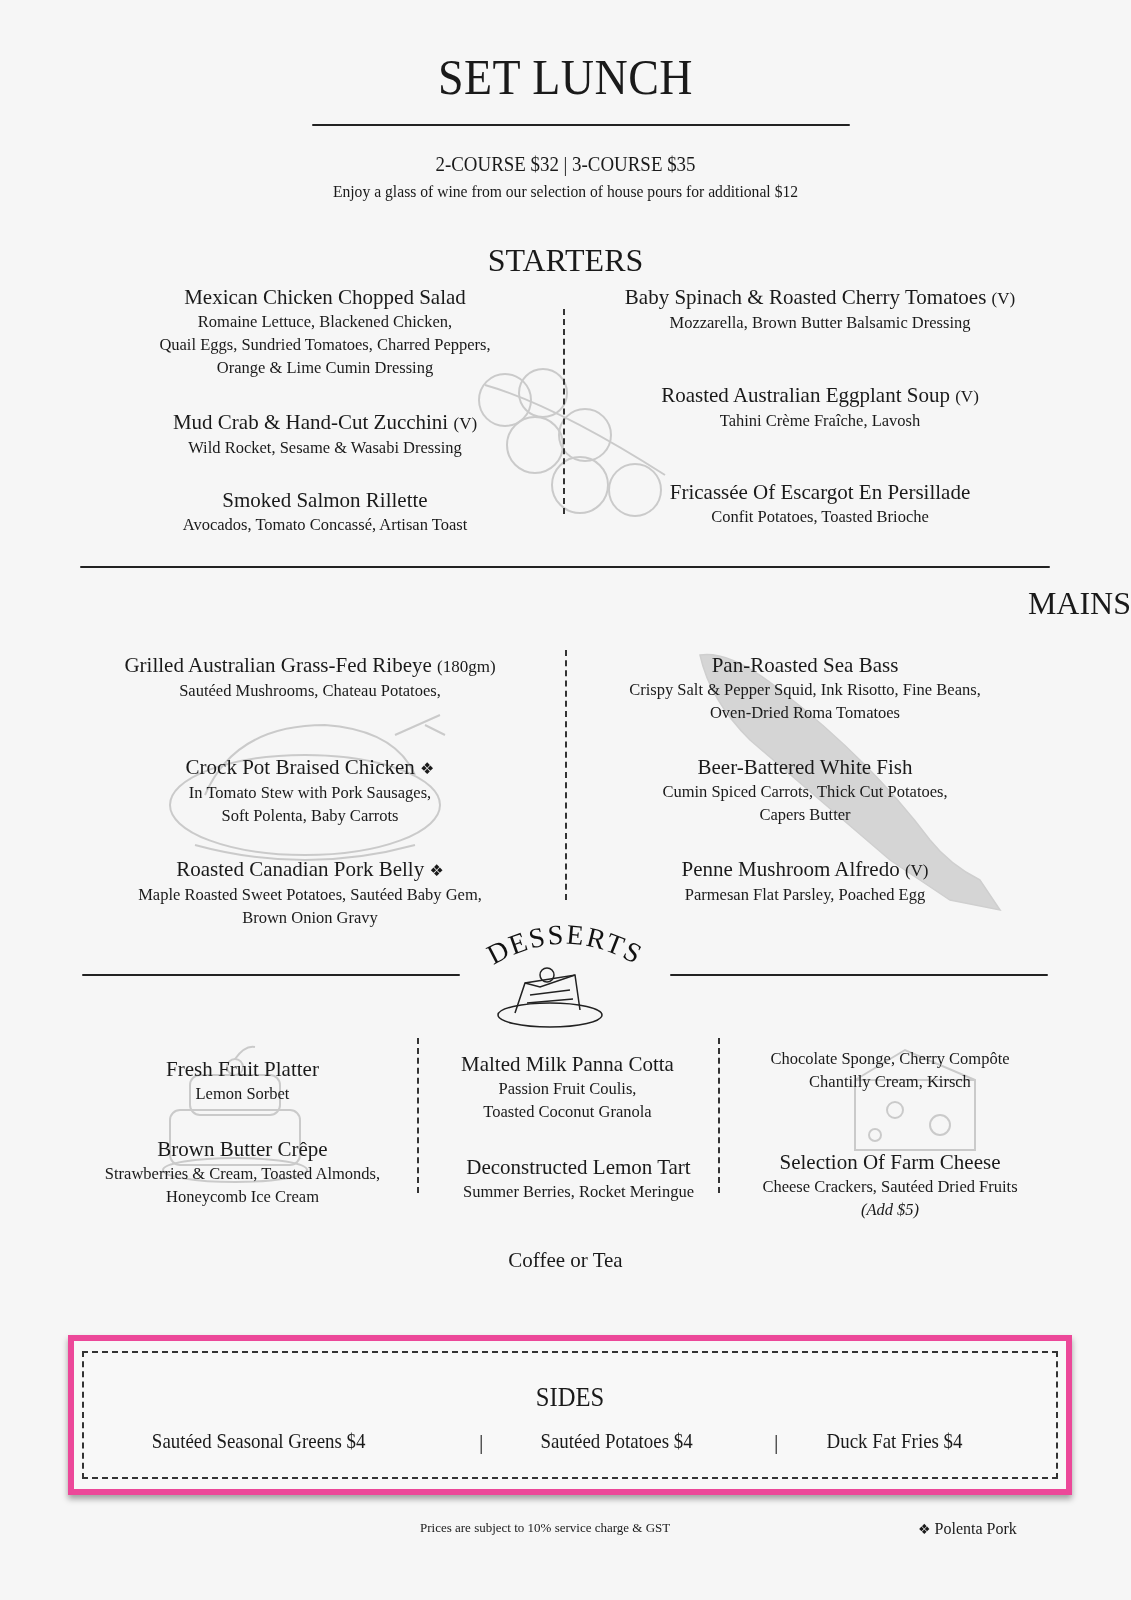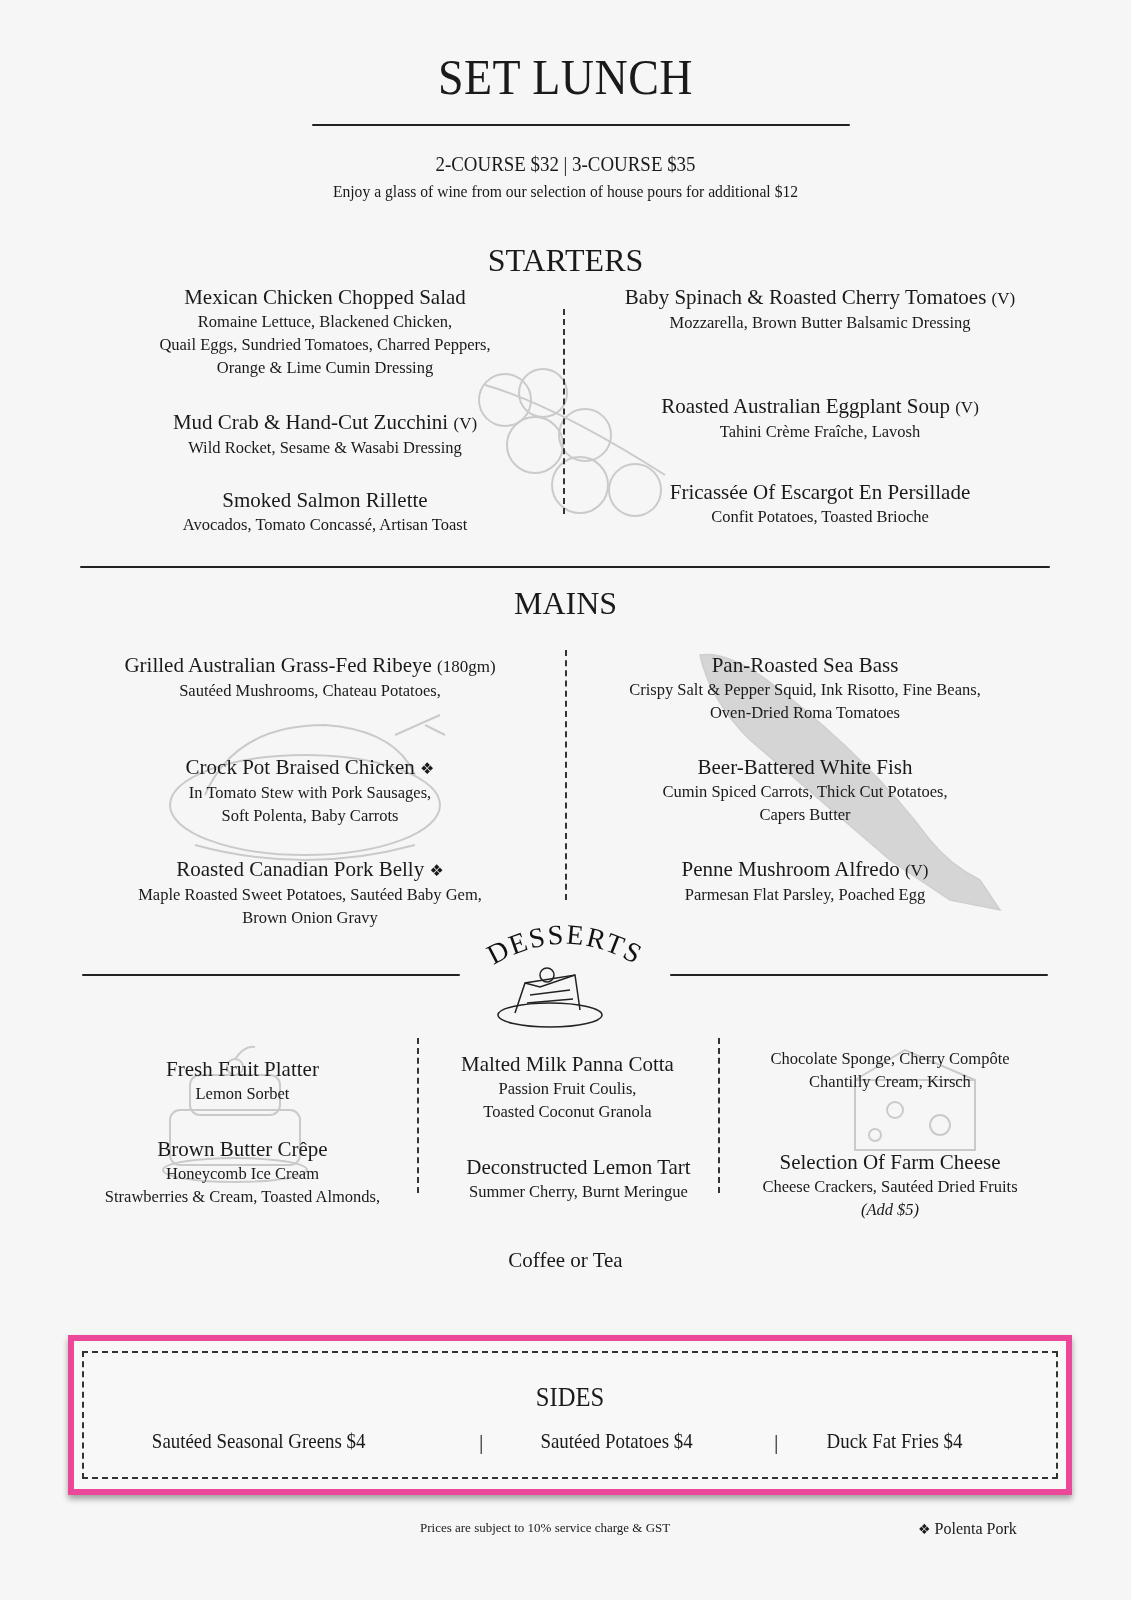--- a/index.html
+++ b/index.html
@@ -65,32 +65,32 @@
 </div>
 <div class="item" style="left:90px; width:470px; top:488px;">
   <div class="item-name">Smoked Salmon Rillette</div>
   <div class="item-desc">Avocados, Tomato Concassé, Artisan Toast</div>
 </div>
 
 <div class="item" style="left:580px; width:480px; top:285px;">
   <div class="item-name"><span>Baby Spinach &amp; Roasted Cherry Tomatoes</span> <span style="font-size:17px">(V)</span></div>
   <div class="item-desc">Mozzarella, Brown Butter Balsamic Dressing</div>
 </div>
-<div class="item" style="left:580px; width:480px; top:394px;">
+<div class="item" style="left:580px; width:480px; top:383px;">
   <div class="item-name"><span>Roasted Australian Eggplant Soup</span> <span style="font-size:17px">(V)</span></div>
   <div class="item-desc">Tahini Crème Fraîche, Lavosh</div>
 </div>
 <div class="item" style="left:580px; width:480px; top:480px;">
   <div class="item-name">Fricassée Of Escargot En Persillade</div>
   <div class="item-desc">Confit Potatoes, Toasted Brioche</div>
 </div>
 
 <div class="abs rule" style="left:80px; top:566px; width:970px;"></div>
 
-<div class="abs center section" style="left:0; width:1131px; top:585px;">MAINS</div>
+<div class="abs center section" style="left:0; width:1131px; top:585px;text-align:right;">MAINS</div>
 
 <svg class="sketch" style="left:155px; top:695px;" width="300" height="180" viewBox="0 0 300 180">
   <g fill="none" stroke="#333" stroke-width="2">
     <ellipse cx="150" cy="110" rx="135" ry="50"></ellipse>
     <path d="M50 100 Q80 30 170 30 Q240 35 260 80"></path>
     <path d="M240 40 L285 20 M270 30 L290 40"></path>
     <path d="M40 150 Q150 180 260 150"></path>
   </g>
 </svg>
 
@@ -174,32 +174,32 @@
 
 <div class="vdash" style="left:417px; top:1038px; height:155px;"></div>
 <div class="vdash" style="left:718px; top:1038px; height:155px;"></div>
 
 <div class="item" style="left:75px; width:335px; top:1057px;">
   <div class="item-name">Fresh Fruit Platter</div>
   <div class="item-desc">Lemon Sorbet</div>
 </div>
 <div class="item" style="left:75px; width:335px; top:1137px;">
   <div class="item-name">Brown Butter Crêpe</div>
+  <div class="item-desc">Strawberries &amp; Cream, Toasted Almonds,</div>
   <div class="item-desc">Honeycomb Ice Cream</div>
-  <div class="item-desc">Strawberries &amp; Cream, Toasted Almonds,</div>
 </div>
 
 <div class="item" style="left:425px; width:285px; top:1052px;">
   <div class="item-name">Malted Milk Panna Cotta</div>
   <div class="item-desc">Passion Fruit Coulis,</div>
   <div class="item-desc">Toasted Coconut Granola</div>
 </div>
 <div class="item" style="left:436px; width:285px; top:1155px;">
   <div class="item-name">Deconstructed Lemon Tart</div>
-  <div class="item-desc">Summer Cherry, Burnt Meringue</div>
+  <div class="item-desc">Summer Berries, Rocket Meringue</div>
 </div>
 
 <div class="item" style="left:730px; width:320px; top:1047px;">
   <div class="item-desc">Chocolate Sponge, Cherry Compôte</div>
   <div class="item-desc">Chantilly Cream, Kirsch</div>
 </div>
 <div class="item" style="left:730px; width:320px; top:1150px;">
   <div class="item-name">Selection Of Farm Cheese</div>
   <div class="item-desc">Cheese Crackers, Sautéed Dried Fruits</div>
   <div class="item-desc" style="font-style:italic">(Add $5)</div>

